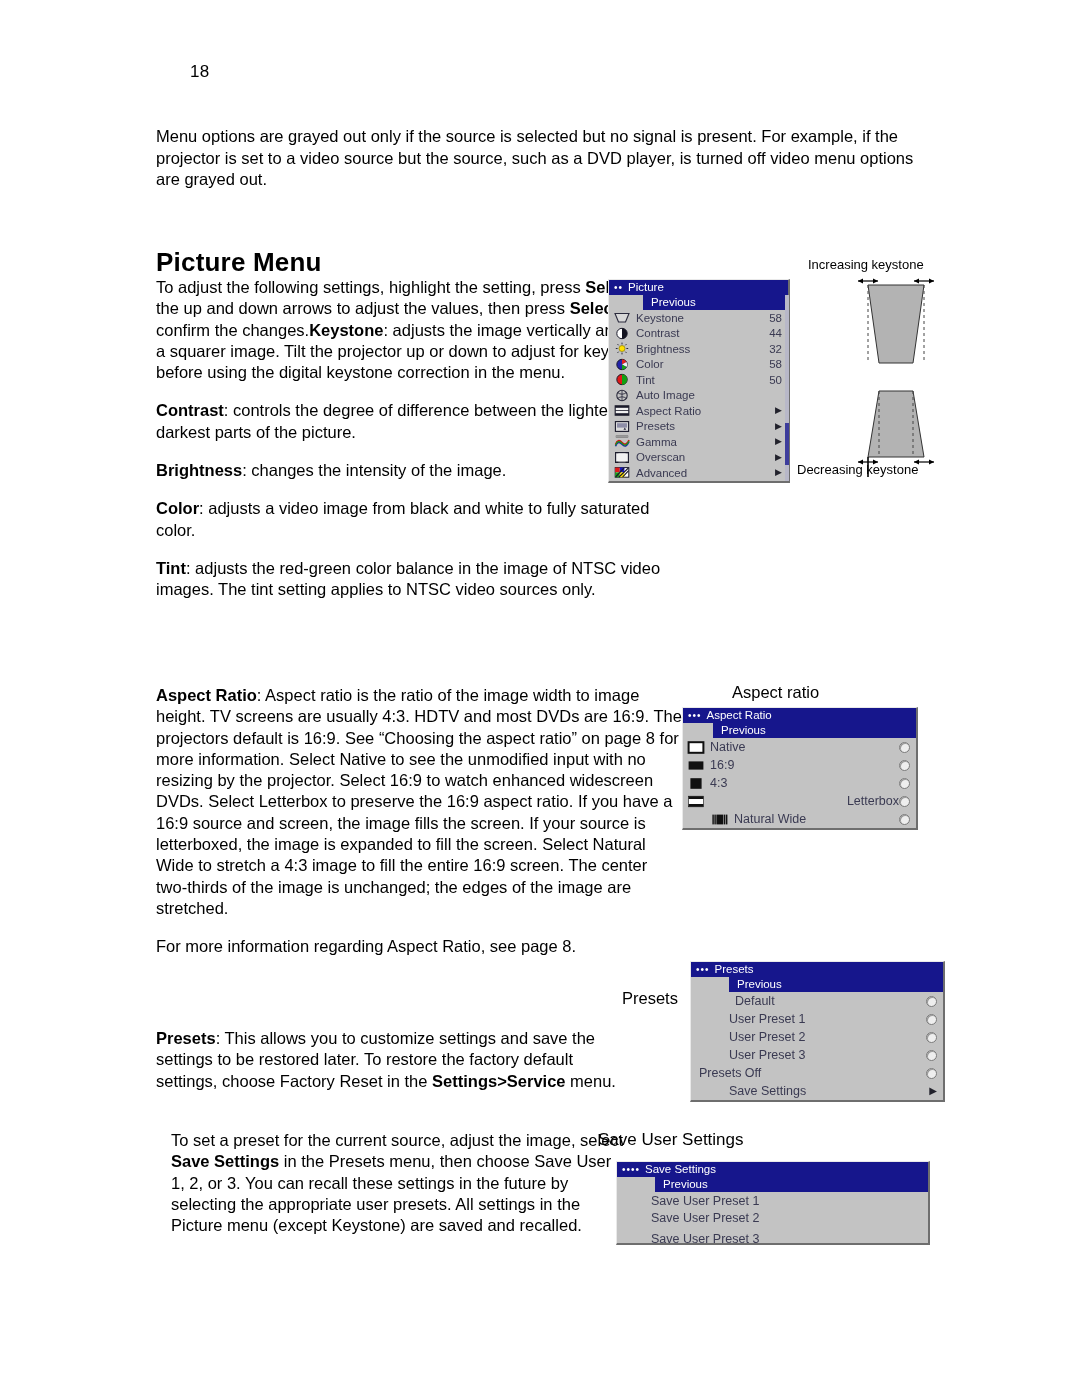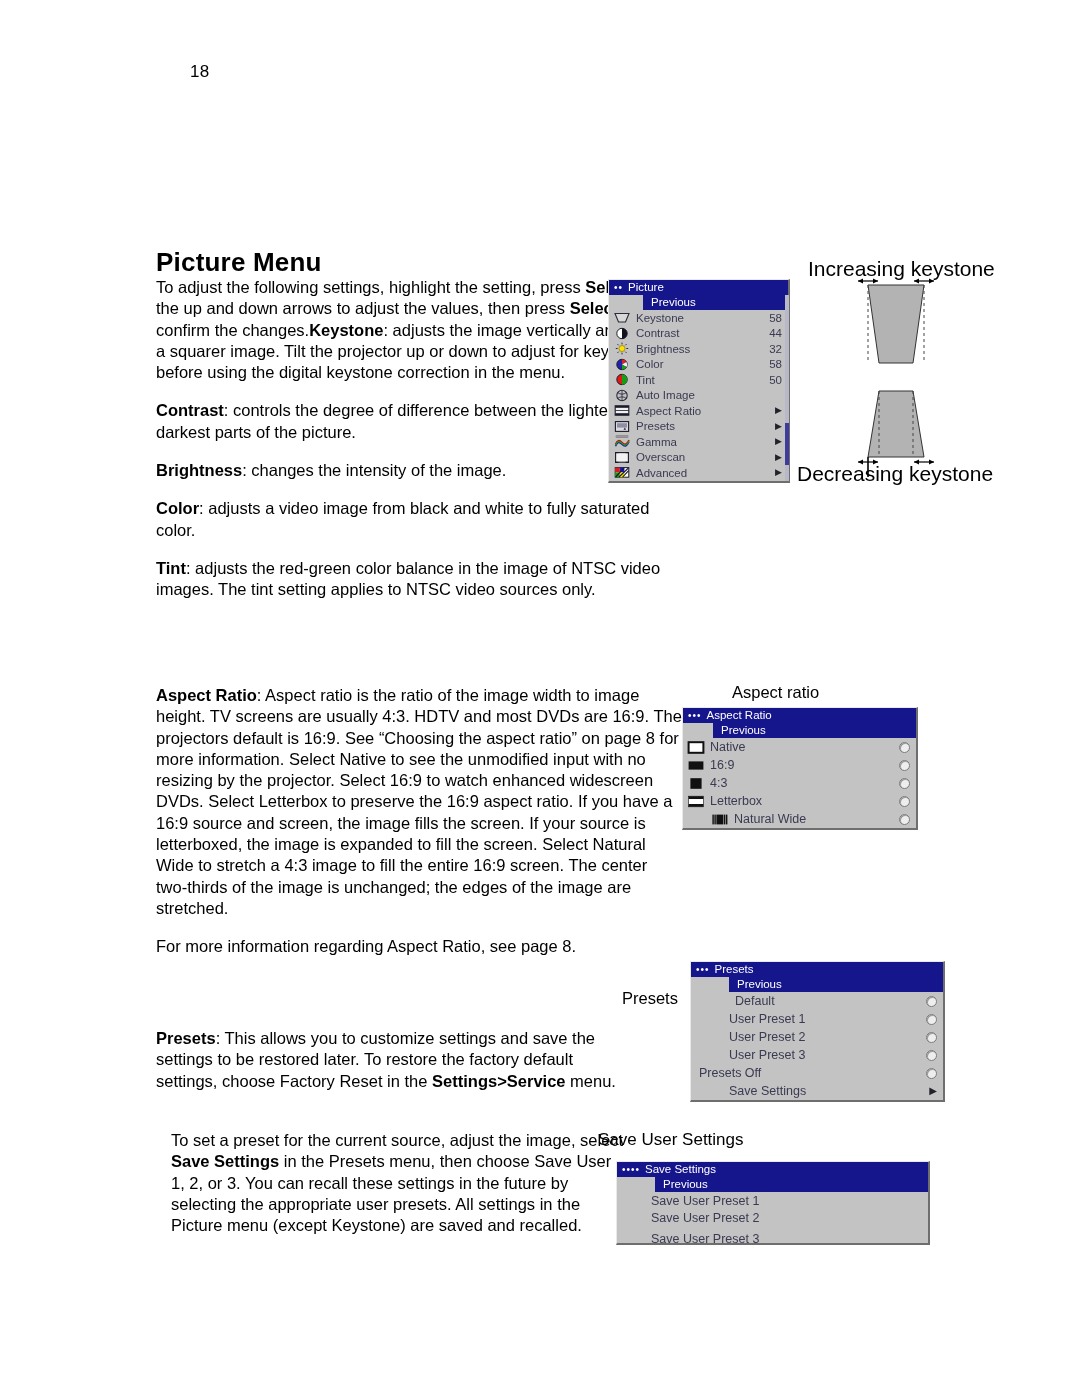--- a/index.html
+++ b/index.html
@@ -137,29 +137,30 @@
     background: #3c3c9c;
     display: block;
   }
 
   
   .osd-row.noicon { padding-left: 38px; }
   .osd-row.noicon.i2 { padding-left: 34px; }
 
   
   .keystone-wrap { position: absolute; }
-  .ks-label { position: absolute; font-size: 21px; white-space: nowrap; }
+  .ks-label { position: absolute; font-size: 13px; white-space: nowrap; }
 </style>
 </head>
 <body>
 
 <div id="page">
 
   <div class="page-number">18</div>
 
+  <div class="intro-para">Menu options are grayed out only if the source is selected but no signal is present. For example, if the projector is set to a video source but the source, such as a DVD player, is turned off video menu options are grayed out.</div>
 
   <div class="section-title">Picture Menu</div>
 
   <div class="body-col" style="top:277px;">
     <p><span>To adjust the following settings, highlight the setting, press </span><b>Select</b><span>, use the up and down arrows to adjust the values, then press </span><b>Select</b><span> to confirm the changes.</span><b>Keystone</b><span>: adjusts the image vertically and makes a squarer image. Tilt the projector up or down to adjust for keystone before using the digital keystone correction in the menu.</span></p>
     <p><b>Contrast</b><span>: controls the degree of difference between the lightest and darkest parts of the picture.</span></p>
     <p><b>Brightness</b><span>: changes the intensity of the image.</span></p>
     <p><b>Color</b><span>: adjusts a video image from black and white to fully saturated color.</span></p>
     <p><b>Tint</b><span>: adjusts the red-green color balance in the image of NTSC video images. The tint setting applies to NTSC video sources only.</span></p>
   </div>
@@ -369,21 +370,21 @@
           </svg>
           <span class="lbl" style="font-size: 12.5px;">4:3</span>
           <span class="radio"></span>
         </div>
         <div class="osd-row" style="height: 18px;">
           <svg class="ic" viewBox="0 0 18 13">
             <rect x="1.6" y="1.2" width="14.8" height="10.6" fill="#ffffff" stroke="#111111" stroke-width="0.6"></rect>
             <rect x="1.6" y="1.2" width="14.8" height="2.8" fill="#111111"></rect>
             <rect x="1.6" y="9.0" width="14.8" height="2.8" fill="#111111"></rect>
           </svg>
-          <span class="lbl" style="font-size: 12.5px;">Letterbox</span>
+          <span class="lbl" style="font-size: 12.5px; text-align: right;">Letterbox</span>
           <span class="radio"></span>
         </div>
         <div class="osd-row" style="height: 18px; margin-left: 24px;">
           <svg class="ic" viewBox="0 0 18 13">
             <rect x="1.4" y="1.6" width="1.4" height="9.8" fill="#111111"></rect>
             <rect x="3.4" y="1.6" width="1.4" height="9.8" fill="#111111"></rect>
             <rect x="5.4" y="1.6" width="7.0" height="9.8" fill="#111111"></rect>
             <rect x="13.0" y="1.6" width="1.4" height="9.8" fill="#111111"></rect>
             <rect x="15.0" y="1.6" width="1.4" height="9.8" fill="#111111"></rect>
           </svg>

